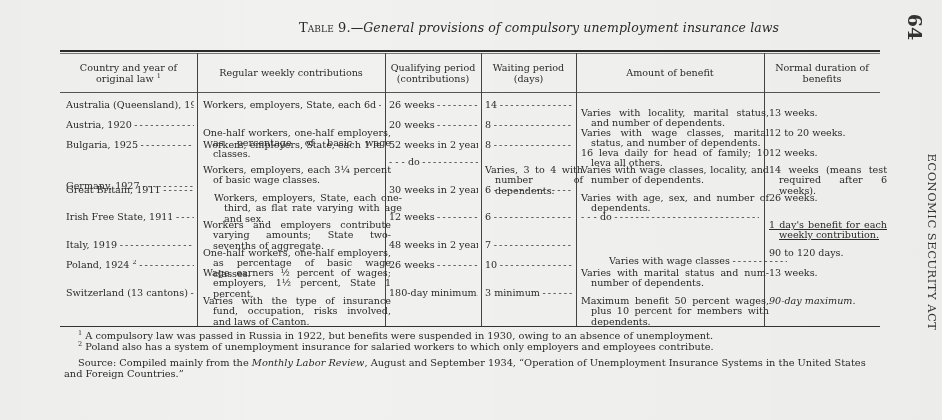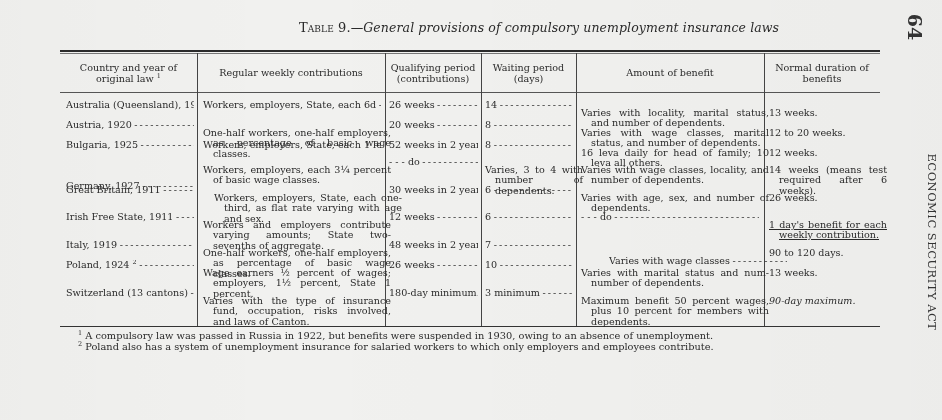--- a/index.html
+++ b/index.html
@@ -269,13 +269,16 @@
         <div class="cell wrap hang" style="left: 581px; top: 288px; width: 178px; white-space: normal;"><span>Maximum benefit 50 percent wages, plus 10 percent for members with dependents.</span></div>
         <div class="cell wrap hang" style="left: 769px; top: 288px; width: 108px; white-space: normal; font-style: italic;"><span>90-day maximum.</span></div>
       </div>
     </div>
 
   <div class="footnotes">
     <div><span class="sup">1</span> <span>A compulsory law was passed in Russia in 1922, but benefits were suspended in 1930, owing to an absence of unemployment.</span></div>
     <div><span class="sup">2</span> <span>Poland also has a system of unemployment insurance for salaried workers to which only employers and employees contribute.</span></div>
   </div>
 
+  <div class="source">
+    <span class="indent">Source: Compiled mainly from the </span><i>Monthly Labor Review</i><span>, August and September 1934, “Operation of Unemployment Insurance Systems in the United States and Foreign Countries.”</span>
+  </div>
 </div>
 
 </body></html>

